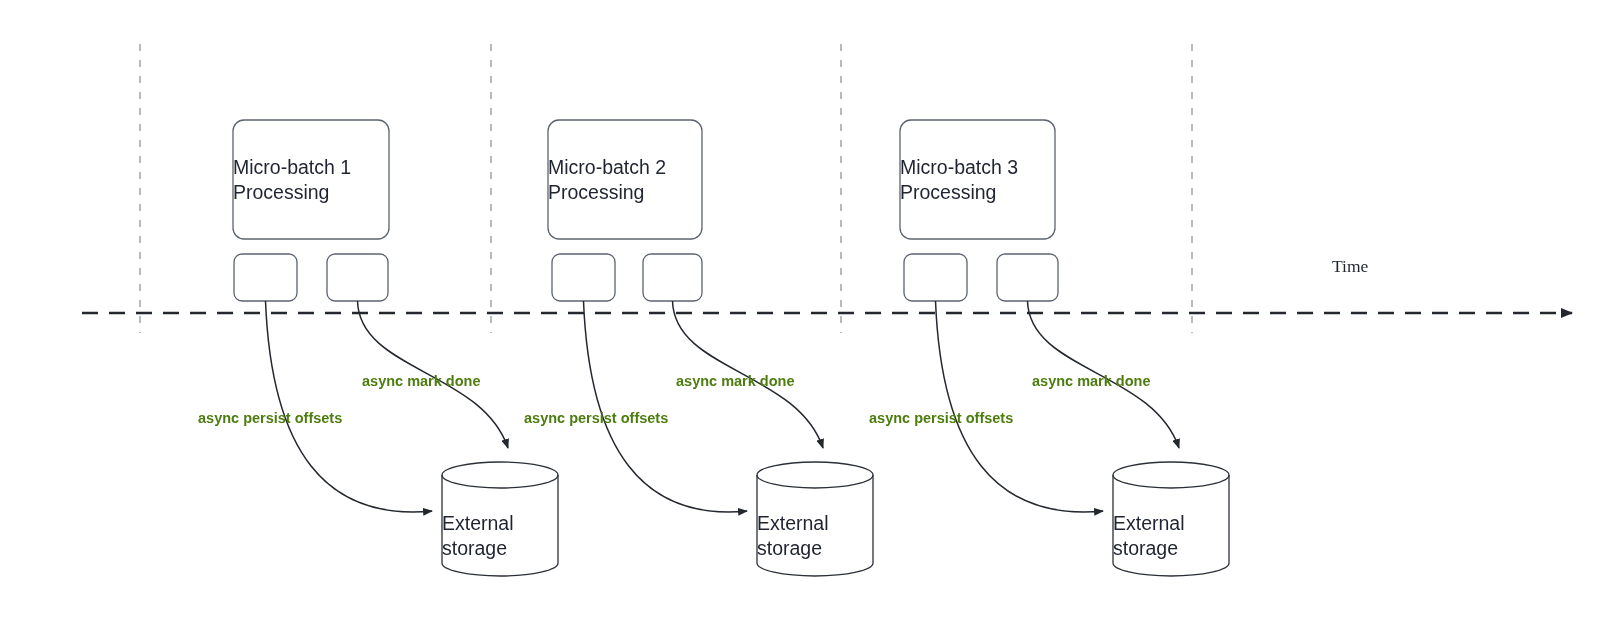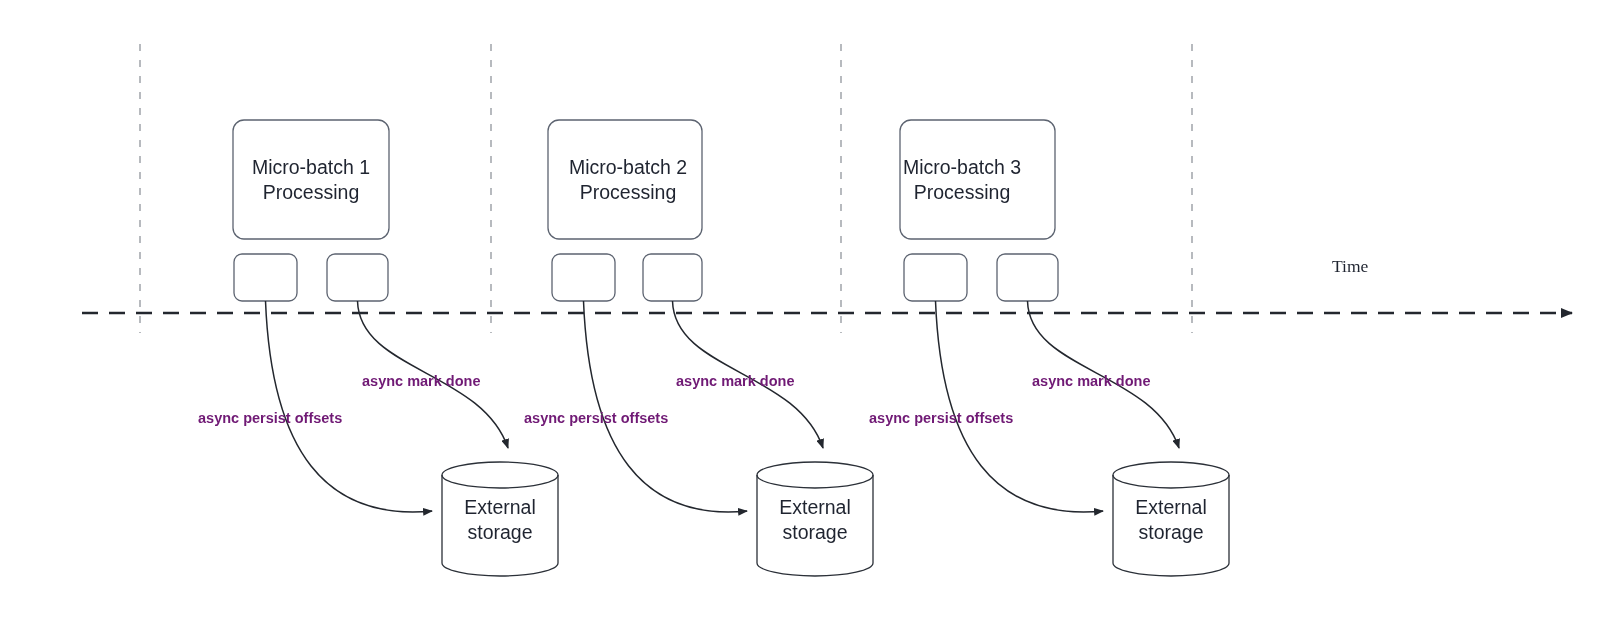--- a/index.html
+++ b/index.html
@@ -3,33 +3,32 @@
 <meta charset="utf-8">
 <style>
   html,body{margin:0;padding:0;background:#ffffff;}
   body{width:1600px;height:642px;overflow:hidden;
        font-family:"Liberation Sans", sans-serif;}
   #stage{position:relative;width:1600px;height:642px;}
   svg#canvas{position:absolute;left:0;top:0;width:1600px;height:642px;}
 
   .node-label{
     position:absolute;
-    text-align:center;
     color:#1f2430;
     font-family:"Liberation Sans", sans-serif;
     font-size:19.5px;
     line-height:25px;
     white-space:pre-line;
     pointer-events:none;
   }
   .batch-label{width:158px;}
-  .store-label{width:124px;}
+  .store-label{width:124px;margin-top:16px;}
   .edge-label{
     position:absolute;
-    color:#701a75;
+    color:#4d7c0f;
     font-family:"Liberation Sans", sans-serif;
     font-size:14.5px;
     font-weight:bold;
     white-space:nowrap;
     text-align:center;
   }
   .time-label{
     position:absolute;
     color:#1f2430;
     font-size:17.5px;

